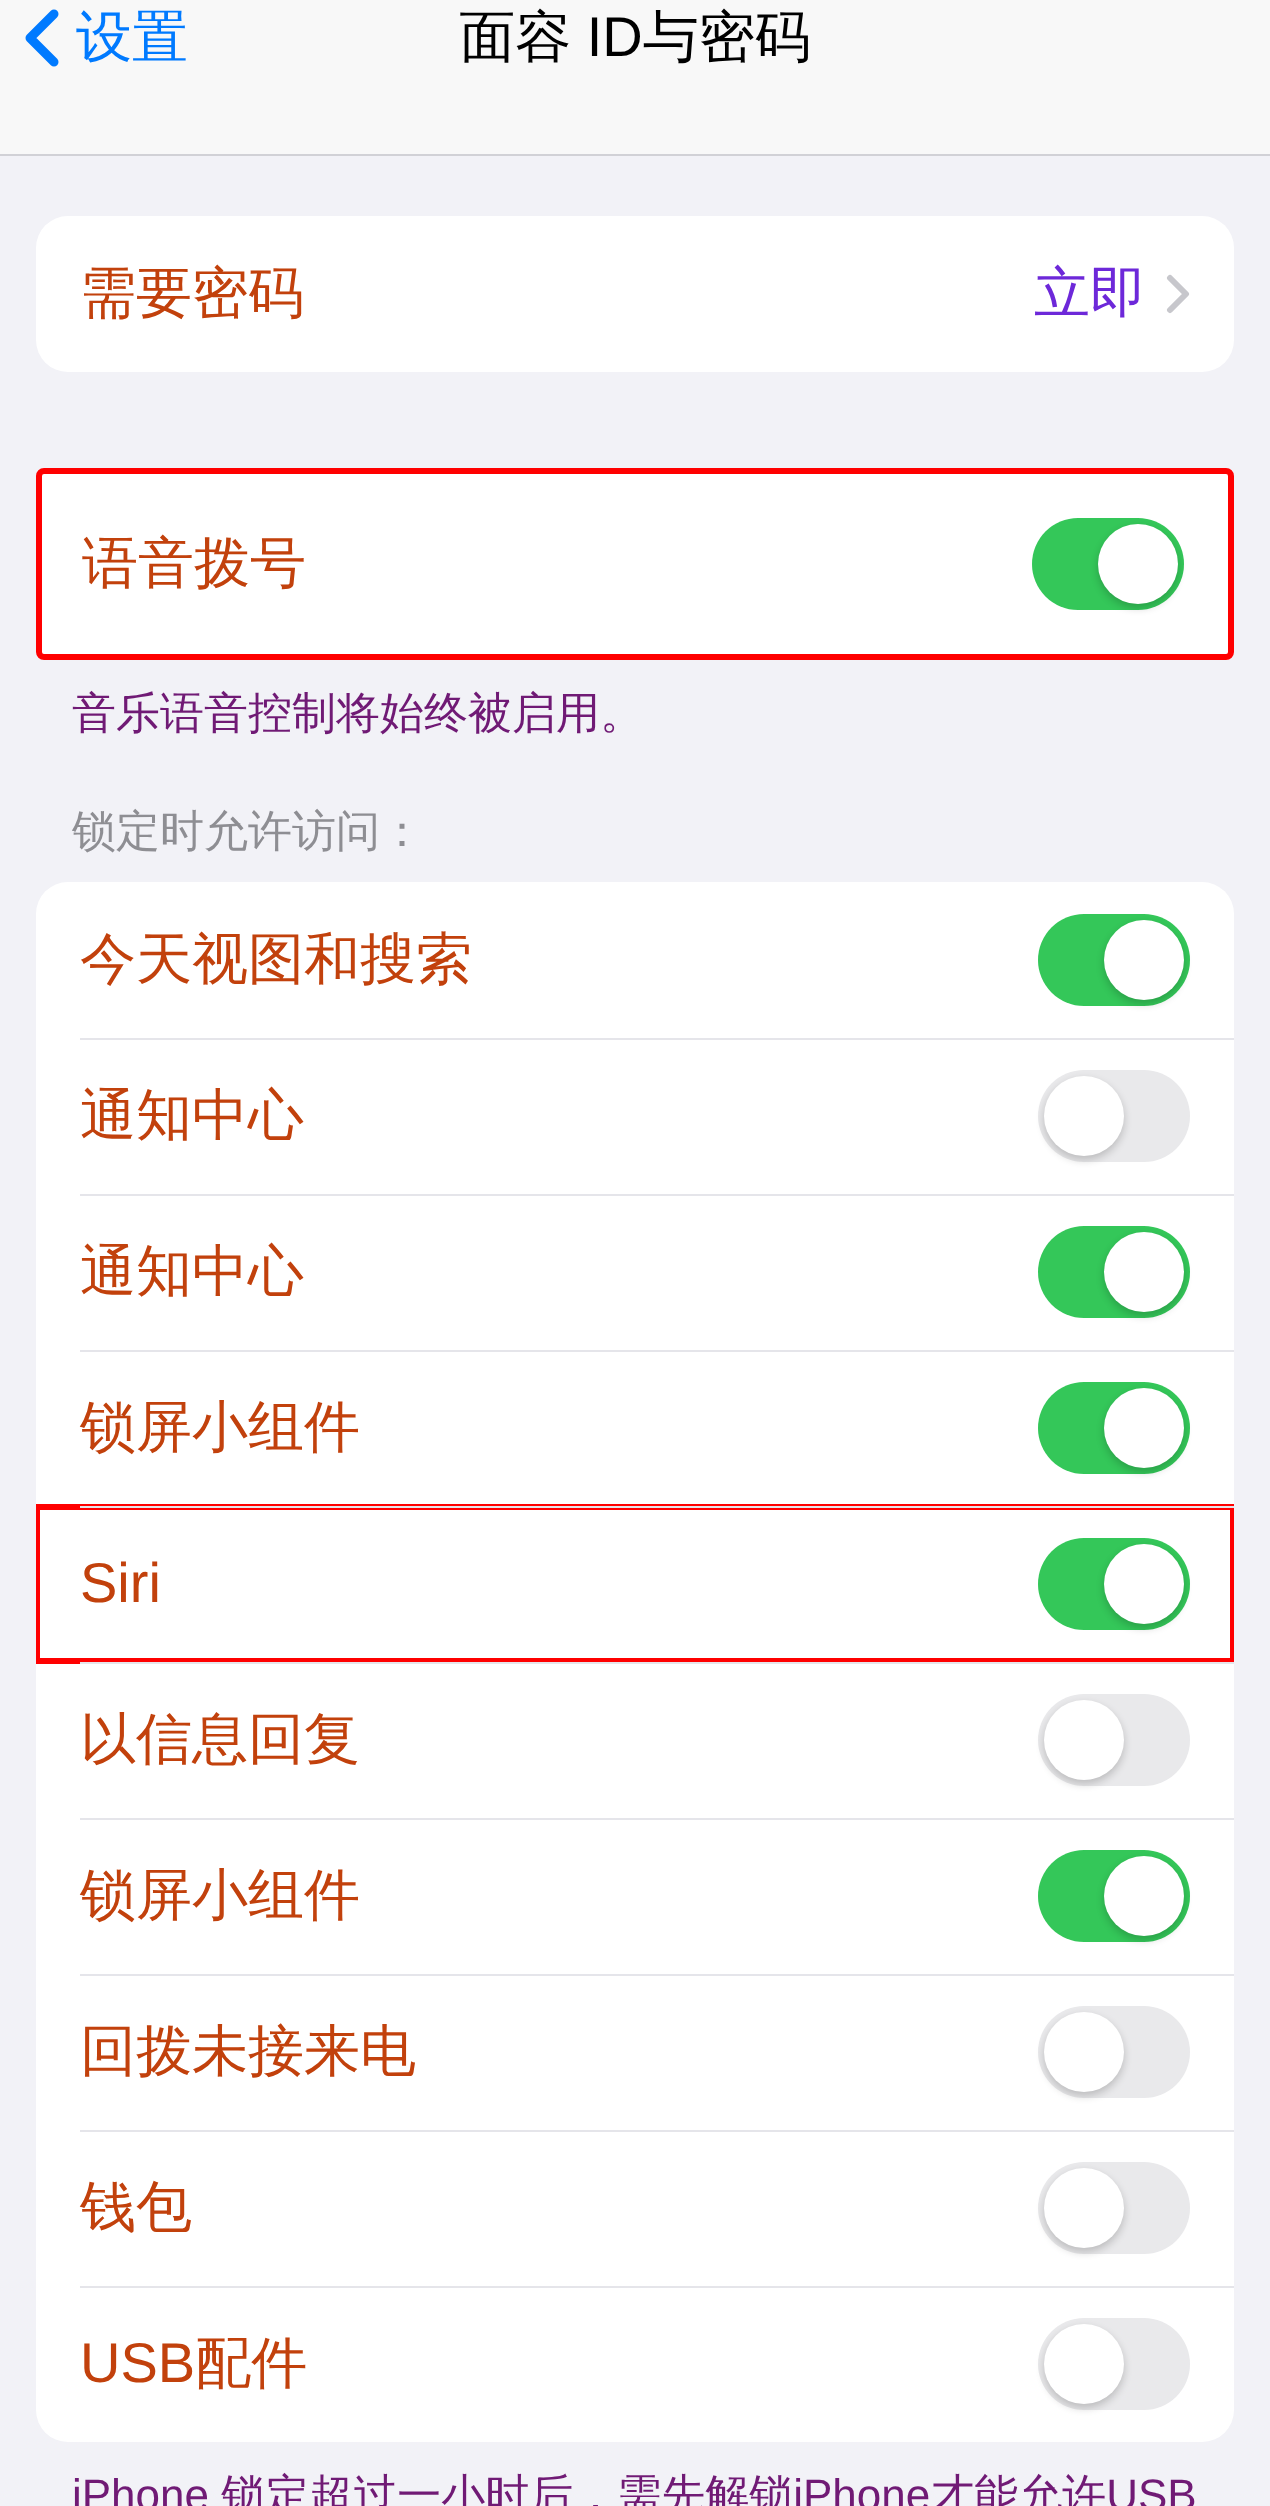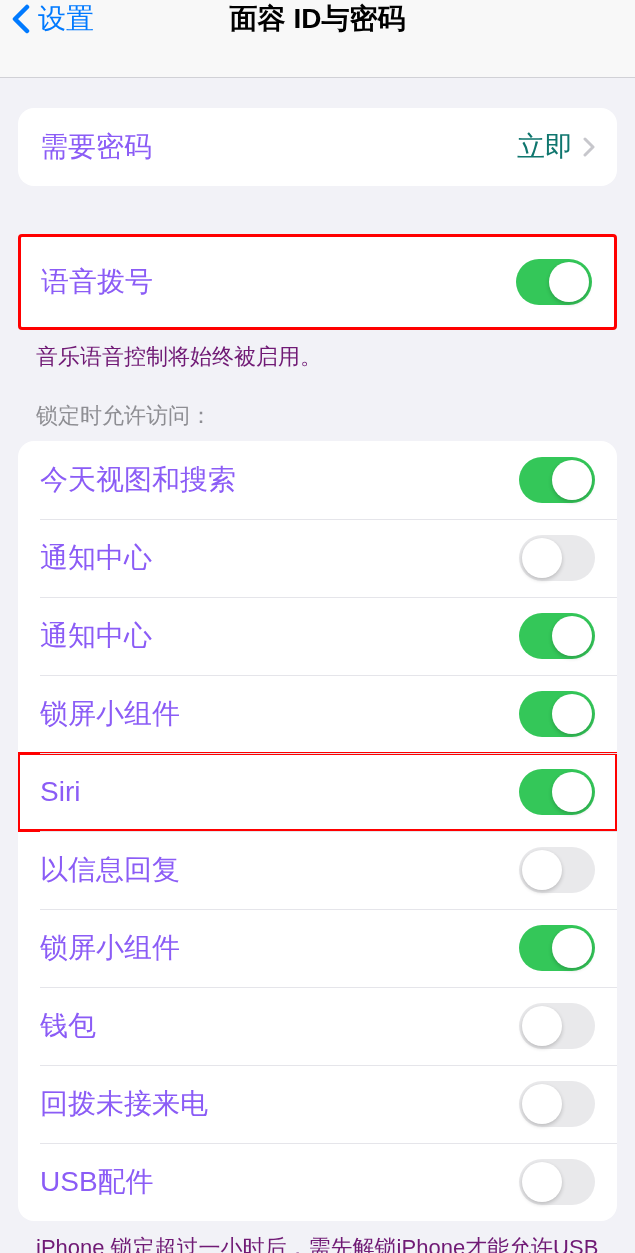--- a/index.html
+++ b/index.html
@@ -29,21 +29,21 @@
     .back-chevron {
       width: 18px;
       height: 30px;
       margin-right: 8px;
     }
     .nav-title {
       position: absolute;
       left: 50%;
       transform: translateX(-50%);
       font-size: 28px;
-      font-weight: 700;
+      font-weight: 400;
       color: #000;
     }
     .section {
       margin: 30px 18px 0 18px;
       background: #fff;
       border-radius: 16px;
       overflow: hidden;
     }
     .section.highlighted {
       border: 3px solid #ff0000;
@@ -63,25 +63,25 @@
       content: '';
       position: absolute;
       top: 0;
       left: 22px;
       right: 0;
       height: 1px;
       background: #e5e5ea;
     }
     .row-label {
       font-size: 28px;
-      color: #8b5cf6;
+      color: #c2410c;
     }
     .row-value {
       font-size: 28px;
-      color: #0f766e;
+      color: #6d28d9;
       margin-right: 10px;
     }
     .row-right {
       display: flex;
       align-items: center;
     }
     .chevron-right {
       width: 12px;
       height: 20px;
       color: #c7c7cc;
@@ -203,32 +203,32 @@
         <div class="knob"></div>
       </div>
     </div>
     <div class="row">
       <span class="row-label">锁屏小组件</span>
       <div class="toggle on">
         <div class="knob"></div>
       </div>
     </div>
     <div class="row">
+      <span class="row-label">回拨未接来电</span>
+      <div class="toggle off">
+        <div class="knob"></div>
+      </div>
+    </div>
+    <div class="row">
       <span class="row-label">钱包</span>
       <div class="toggle off">
         <div class="knob"></div>
       </div>
     </div>
     <div class="row">
-      <span class="row-label">回拨未接来电</span>
-      <div class="toggle off">
-        <div class="knob"></div>
-      </div>
-    </div>
-    <div class="row">
       <span class="row-label">USB配件</span>
       <div class="toggle off">
         <div class="knob"></div>
       </div>
     </div>
   </div>
 
 <div class="footer-text">iPhone 锁定超过一小时后，需先解锁iPhone才能允许USB 配件连接。</div>
 
 </body></html>

